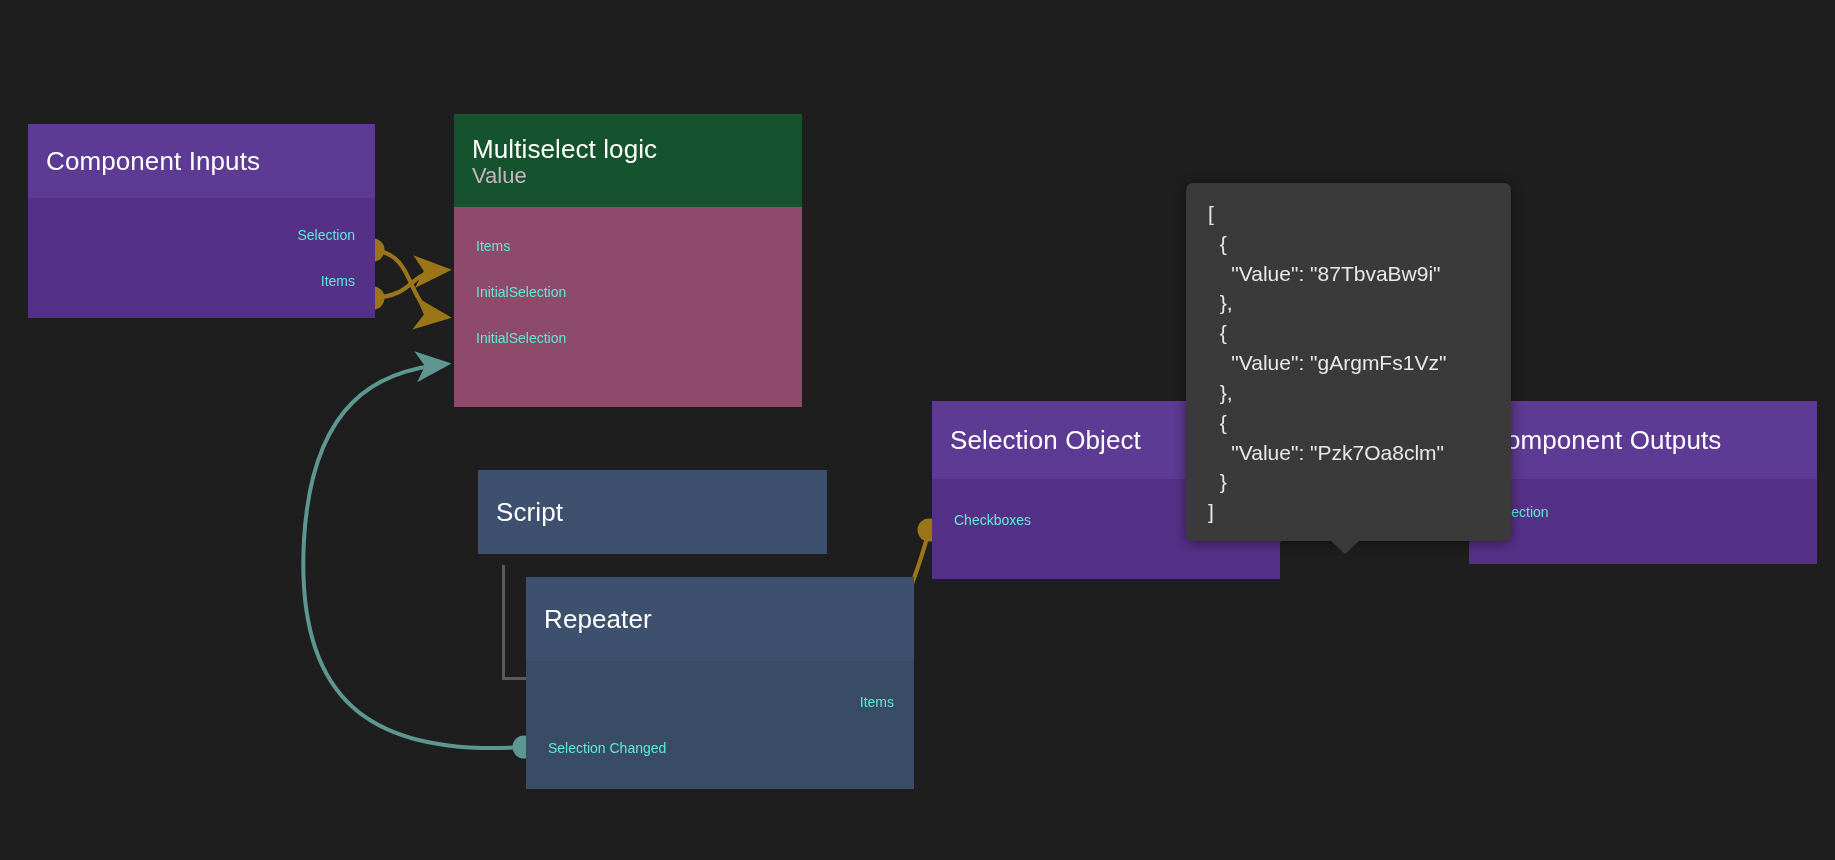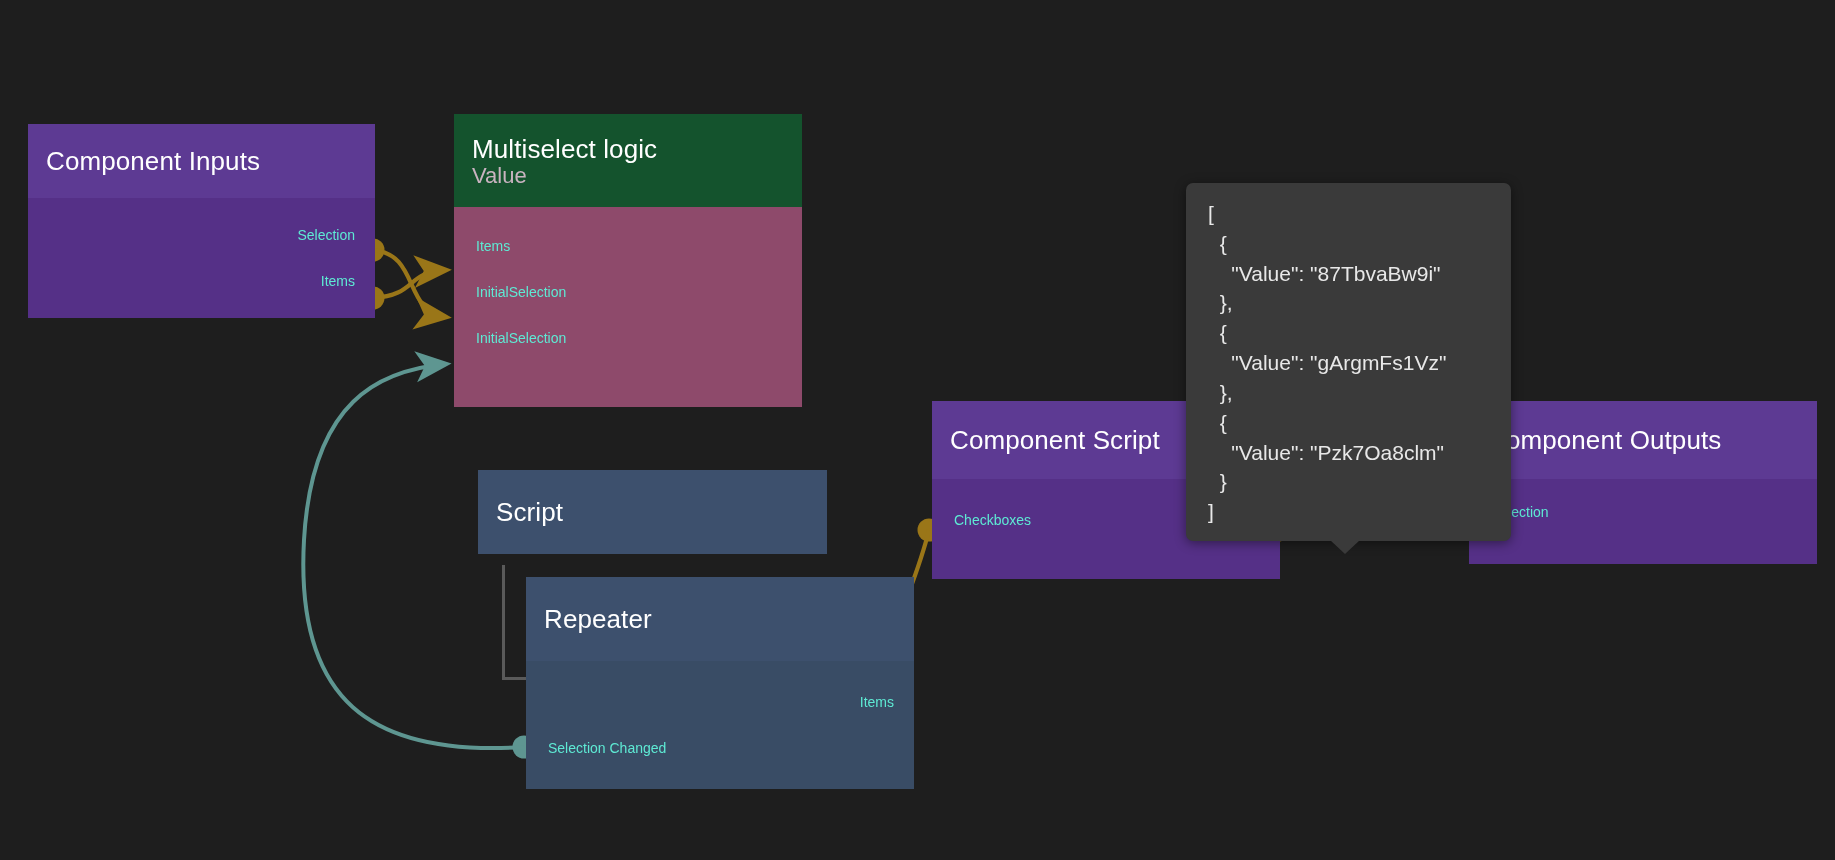--- a/index.html
+++ b/index.html
@@ -217,21 +217,21 @@
         <span class="port-label">Items</span>
       </div>
       <div class="port-row left">
         <span class="port-label">Selection Changed</span>
       </div>
     </div>
   </div>
 
   <div class="node purple" style="left:932px; top:401px; width:348px;">
     <div class="node-header" style="height:78px;">
-      <div class="node-title">Component Script</div>
+      <div class="node-title">Selection Object</div>
     </div>
     <div class="node-body" style="height:100px; padding-top:18px;">
       <div class="port-row split">
         <span class="port-label">Checkboxes</span>
         <span class="port-label">Selection</span>
       </div>
     </div>
   </div>
 
   <div class="node purple" style="left:1469px; top:401px; width:348px;">

